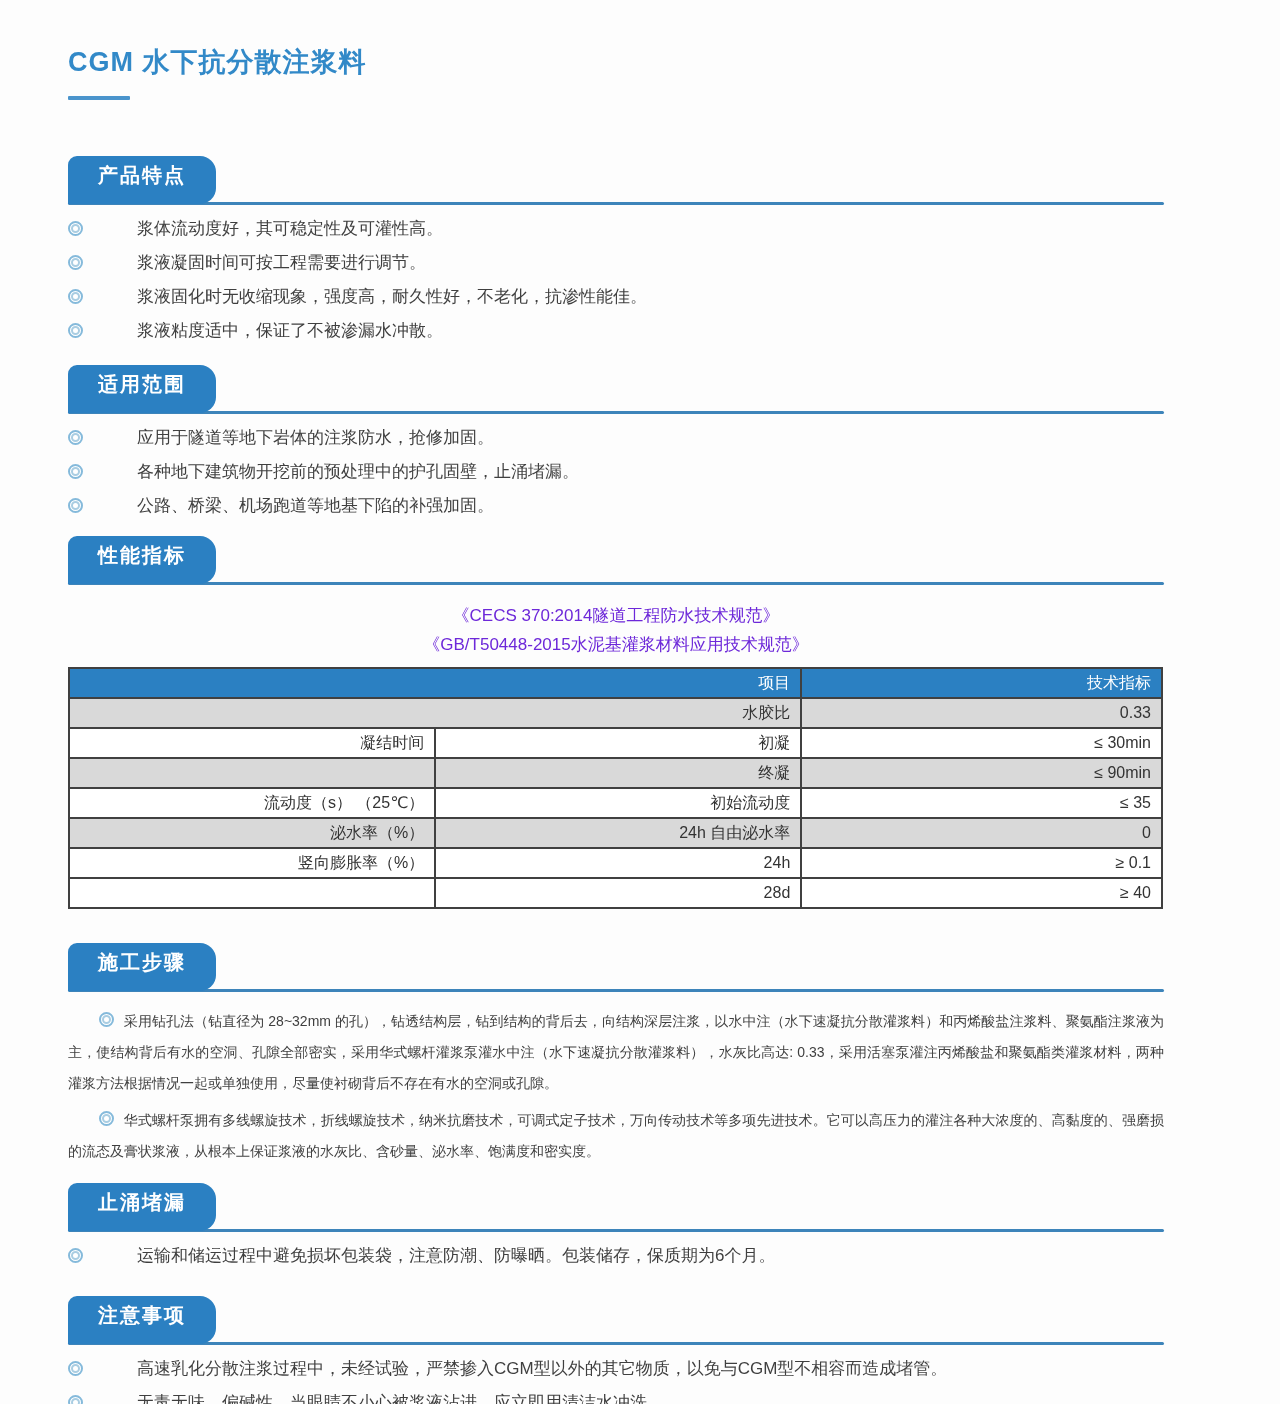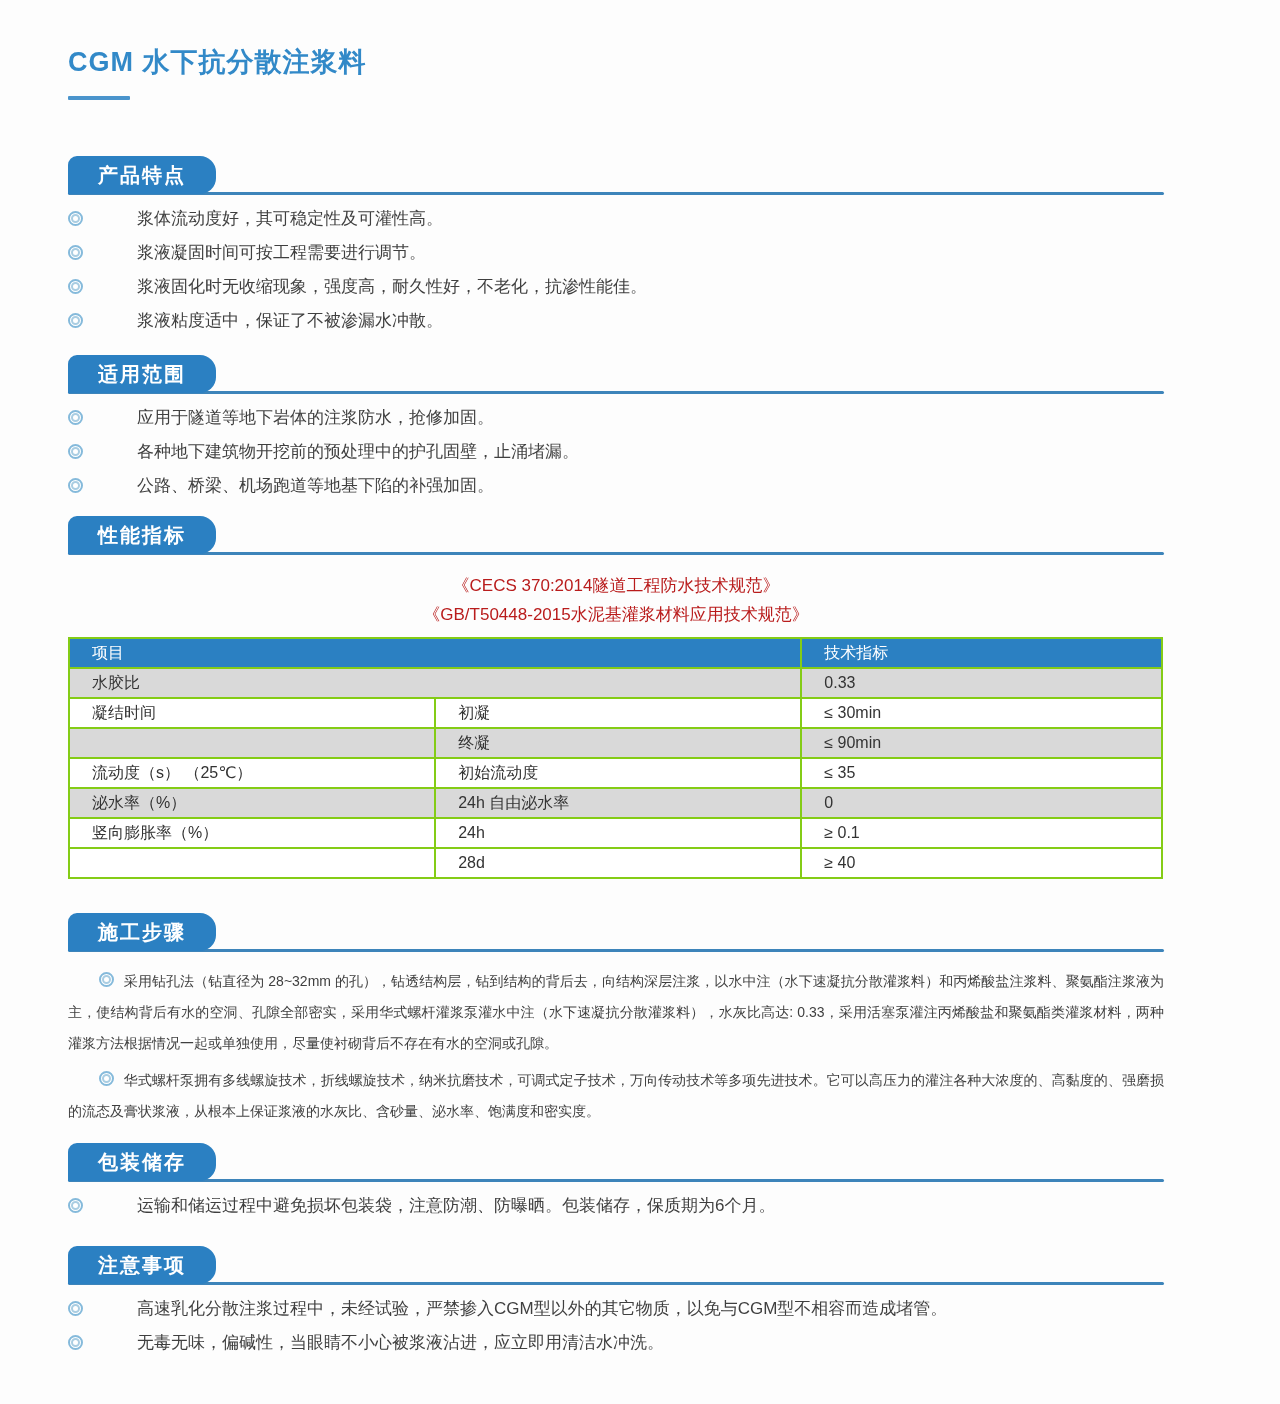--- a/index.html
+++ b/index.html
@@ -13,49 +13,49 @@
   
   .page-title{font-size:27px;font-weight:700;color:#3289c8;letter-spacing:1px;}
   .title-rule{width:62px;height:4px;background:#4a94cc;margin-top:16px;border-radius:1px;}
 
   
   .section{margin-top:0;}
   .sec-head{position:relative;}
   .sec-tab{
     display:inline-block;background:#2b80c2;color:#fff;
     font-size:20px;font-weight:700;letter-spacing:2px;
-    height:38px;line-height:38px;padding:0 30px;
+    height:48px;line-height:38px;padding:0 30px;
     border-radius:9px 16px 16px 0;vertical-align:bottom;
   }
   .sec-rule{height:3px;background:#3d84ba;margin-top:-2px;border-radius:2px;}
 
   
   .blist{margin-top:12px;}
   .bitem{display:flex;align-items:flex-start;margin-top:10px;font-size:17px;line-height:24px;color:#3f3f3f;gap:44px;}
   .ring{
     flex:0 0 auto;width:11px;height:11px;margin:4px 10px 0 0;
     border:2px solid #85badb;border-radius:50%;position:relative;background:#fff;
   }
   .ring::after{
     content:"";position:absolute;inset:1px;border:2px solid #a9cde2;border-radius:50%;
   }
   .ring-inline{display:inline-block;vertical-align:-1px;margin:0 10px 0 0;}
 
   
-  .standards{text-align:center;margin-top:16px;font-size:17px;color:#b91c1c;}
+  .standards{text-align:center;margin-top:16px;font-size:17px;color:#6d28d9;}
   .standards div{line-height:29px;}
 
   
   table.perf{
     width:1095px;border-collapse:collapse;margin-top:8px;
     font-size:16px;color:#333;
   }
   table.perf th,table.perf td{
-    border:2px solid #84cc16;height:28px;text-align:left;
-    padding:0 22px;font-weight:400;
+    border:2px solid #404040;height:28px;text-align:right;
+    padding:0 10px;font-weight:400;
   }
   table.perf th{
     background:#2b80c2;color:#fff;font-size:16px;
   }
   tr.row-gray td{background:#d9d9d9;}
   tr.row-white td{background:#ffffff;}
   col.c1{width:33.5%;}col.c2{width:33.5%;}col.c3{width:33%;}
 
   
   .paras{margin-top:14px;}
@@ -191,21 +191,21 @@
       <div class="sec-rule"></div>
     </div>
     <div class="paras">
       <p><span class="ring ring-inline"></span><span>采用钻孔法（钻直径为 28~32mm 的孔），钻透结构层，钻到结构的背后去，向结构深层注浆，以水中注（水下速凝抗分散灌浆料）和丙烯酸盐注浆料、聚氨酯注浆液为主，使结构背后有水的空洞、孔隙全部密实，采用华式螺杆灌浆泵灌水中注（水下速凝抗分散灌浆料），水灰比高达: 0.33，采用活塞泵灌注丙烯酸盐和聚氨酯类灌浆材料，两种灌浆方法根据情况一起或单独使用，尽量使衬砌背后不存在有水的空洞或孔隙。</span></p>
       <p><span class="ring ring-inline"></span><span>华式螺杆泵拥有多线螺旋技术，折线螺旋技术，纳米抗磨技术，可调式定子技术，万向传动技术等多项先进技术。它可以高压力的灌注各种大浓度的、高黏度的、强磨损的流态及膏状浆液，从根本上保证浆液的水灰比、含砂量、泌水率、饱满度和密实度。</span></p>
     </div>
   </div>
 
   <div class="section sp-pack">
     <div class="sec-head">
-      <span class="sec-tab">包装储存</span>
+      <span class="sec-tab">止涌堵漏</span>
       <div class="sec-rule"></div>
     </div>
     <div class="blist">
       <div class="bitem">
           <span class="ring"></span>
           <span>运输和储运过程中避免损坏包装袋，注意防潮、防曝晒。包装储存，保质期为6个月。</span>
         </div>
     </div>
   </div>
 

